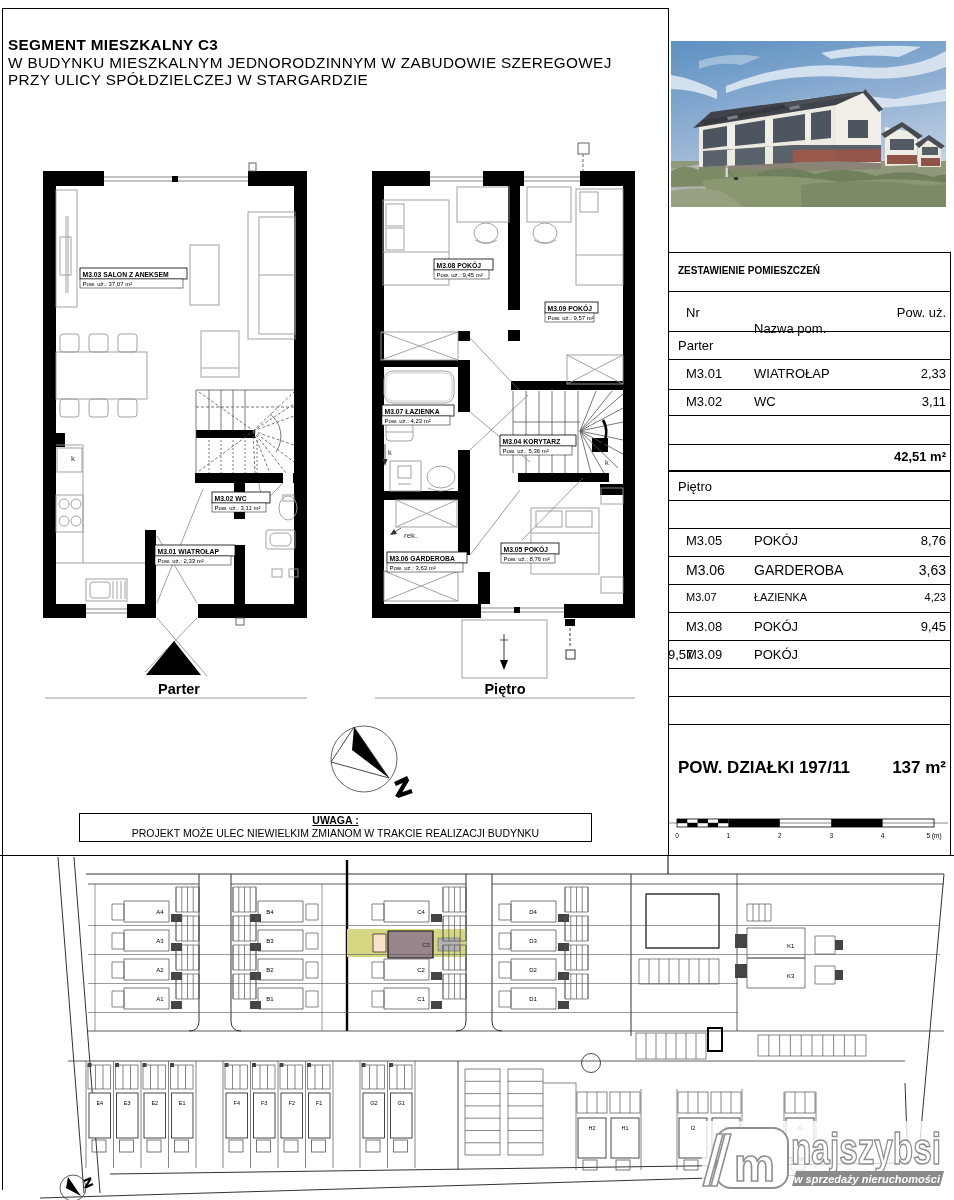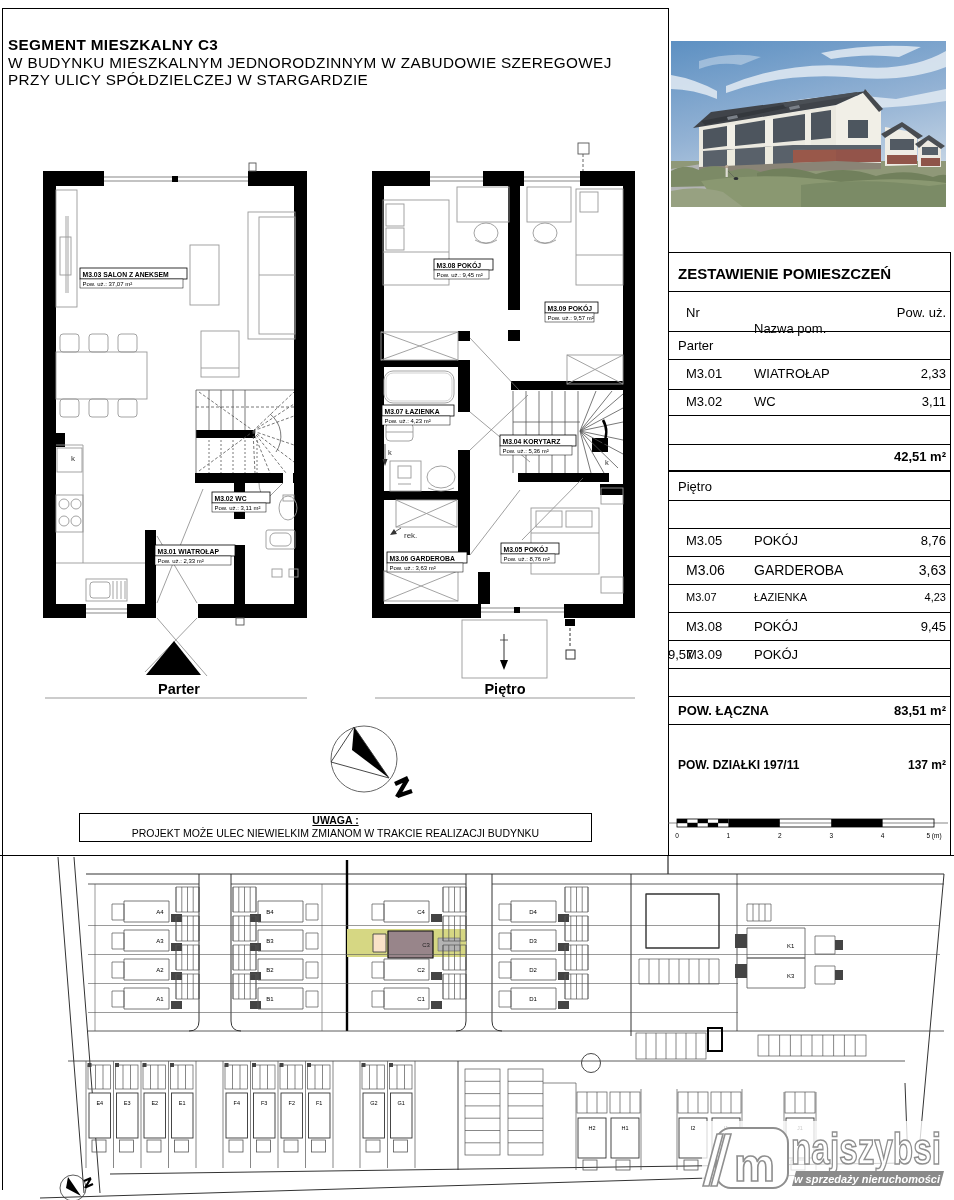--- a/index.html
+++ b/index.html
@@ -939,21 +939,21 @@
 </g>
 
 </svg>
 
 <div class="abs" style="left:79px;top:813px;width:511px;height:27px;border:1px solid #000;text-align:center;font-size:10.5px;line-height:13px;">
 <span style="font-weight:bold;text-decoration:underline;">UWAGA :</span><br>
 PROJEKT MOŻE ULEC NIEWIELKIM ZMIANOM W TRAKCIE REALIZACJI BUDYNKU
 </div>
 
 <div class="abs" style="left:668px;top:252px;width:282px;height:603px;border-top:1px solid #000;border-right:1px solid #000;font-size:13px;">
-<div class="abs" style="left:10px;top:12px;font-size:15px;font-weight:bold;white-space:nowrap;">ZESTAWIENIE POMIESZCZEŃ</div>
+<div class="abs" style="left:10px;top:12px;font-size:10px;font-weight:bold;white-space:nowrap;">ZESTAWIENIE POMIESZCZEŃ</div>
 <div class="abs" style="left:0;top:38px;width:282px;height:1px;background:#000;"></div>
 <div class="abs" style="left:0;top:52px;width:282px;height:20px;font-size:13px;">
       <span class="abs" style="left:18px;top:0;white-space:nowrap;">Nr</span>
       <span class="abs" style="left:86px;top:16px;white-space:nowrap;">Nazwa pom.</span>
       <span class="abs" style="left:0;top:0;width:278px;text-align:right;white-space:nowrap;">Pow. uż.</span>
     </div>
 <div class="abs" style="left:0;top:78px;width:282px;height:1px;background:#000;"></div>
 <div class="abs" style="left:0;top:85px;width:282px;height:20px;font-size:13px;">
       <span class="abs" style="left:10px;top:0;white-space:nowrap;">Parter</span>
     </div>
@@ -1004,21 +1004,17 @@
       <span class="abs" style="left:0;top:0;width:278px;text-align:right;white-space:nowrap;">9,45</span>
     </div>
 <div class="abs" style="left:0;top:387px;width:282px;height:1px;background:#000;"></div>
 <div class="abs" style="left:0;top:394px;width:282px;height:20px;font-size:13px;">
       <span class="abs" style="left:18px;top:0;white-space:nowrap;">M3.09</span>
       <span class="abs" style="left:86px;top:0;white-space:nowrap;">POKÓJ</span>
       <span class="abs" style="left:0;top:0;width:278px;text-align:left;white-space:nowrap;">9,57</span>
     </div>
 <div class="abs" style="left:0;top:415px;width:282px;height:1px;background:#000;"></div>
 <div class="abs" style="left:0;top:443px;width:282px;height:1px;background:#000;"></div>
-<div class="abs" style="left:0;top:450px;width:282px;height:20px;font-weight:bold;font-size:13px;">
-      <span class="abs" style="left:10px;top:0;white-space:nowrap;">POW. ŁĄCZNA</span>
-      <span class="abs" style="left:0;top:0;width:278px;text-align:right;white-space:nowrap;">83,51 m²</span>
-    </div>
 <div class="abs" style="left:0;top:471px;width:282px;height:1px;background:#000;"></div>
-<div class="abs" style="left:0;top:505px;width:282px;height:20px;font-weight:bold;font-size:12px;">
+<div class="abs" style="left:0;top:505px;width:282px;height:20px;font-weight:bold;font-size:17px;">
       <span class="abs" style="left:10px;top:0;white-space:nowrap;">POW. DZIAŁKI 197/11</span>
       <span class="abs" style="left:0;top:0;width:278px;text-align:right;white-space:nowrap;">137 m²</span>
     </div>
 </div>
 </body></html>

